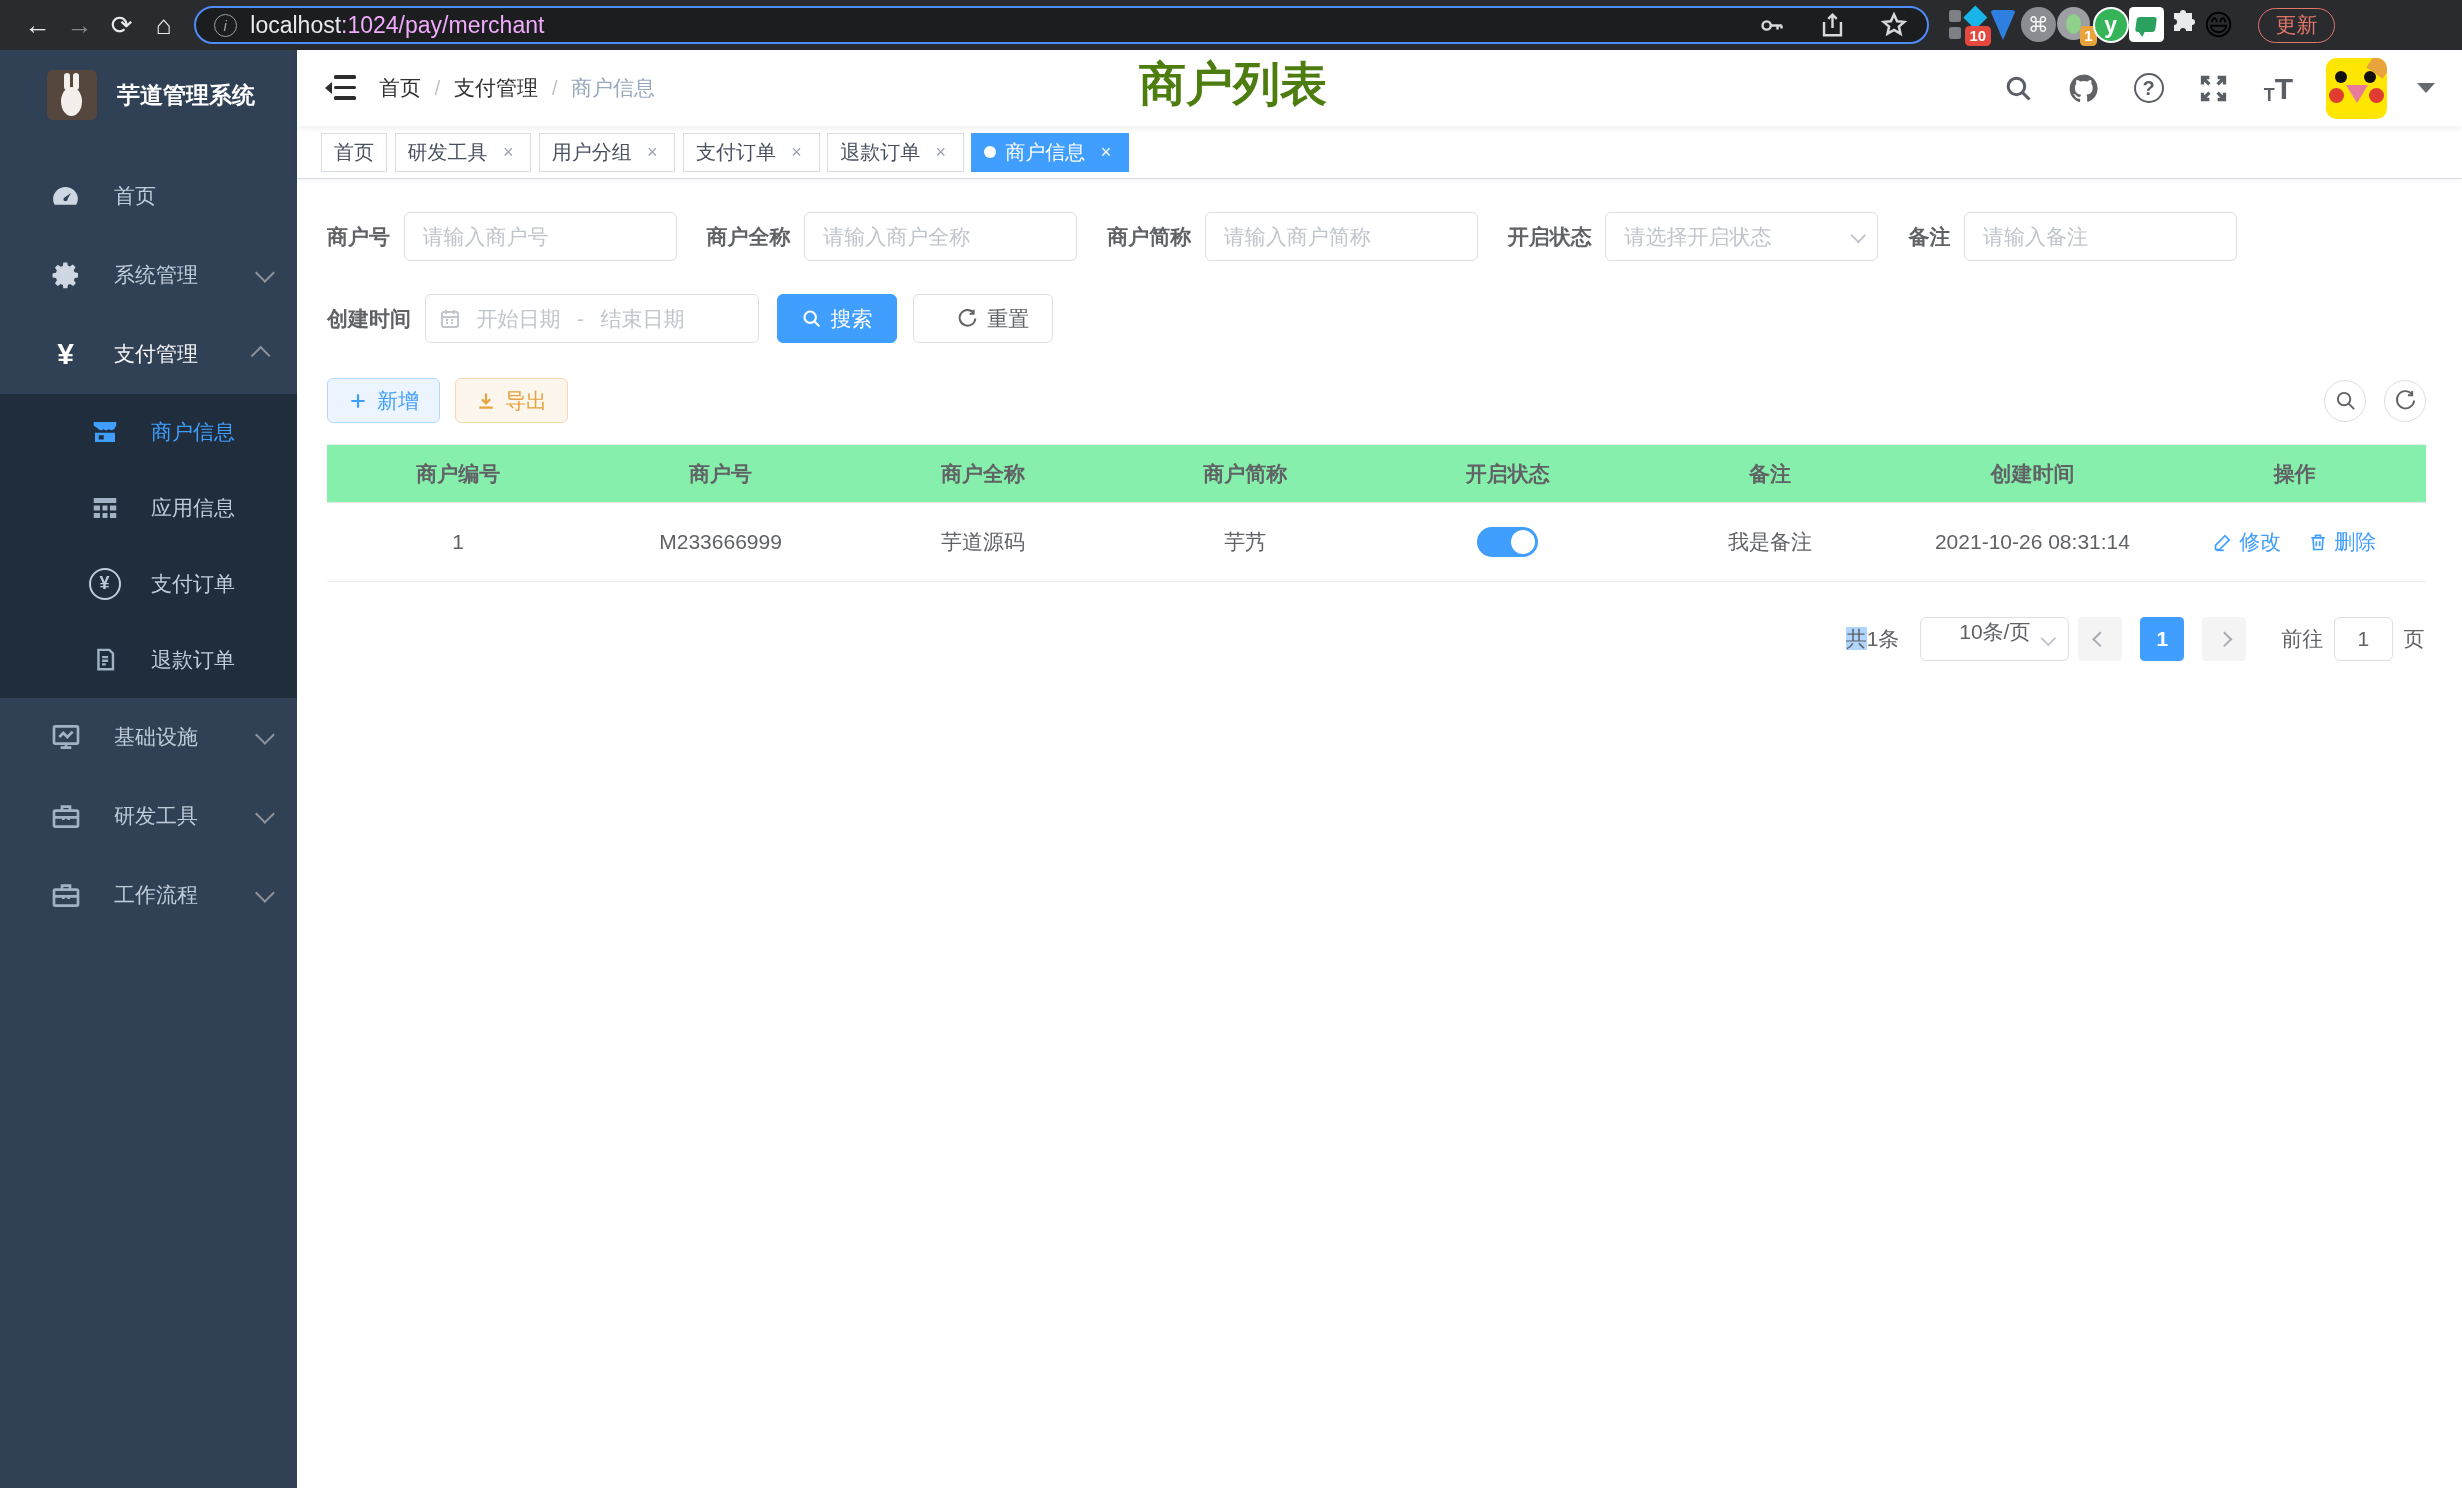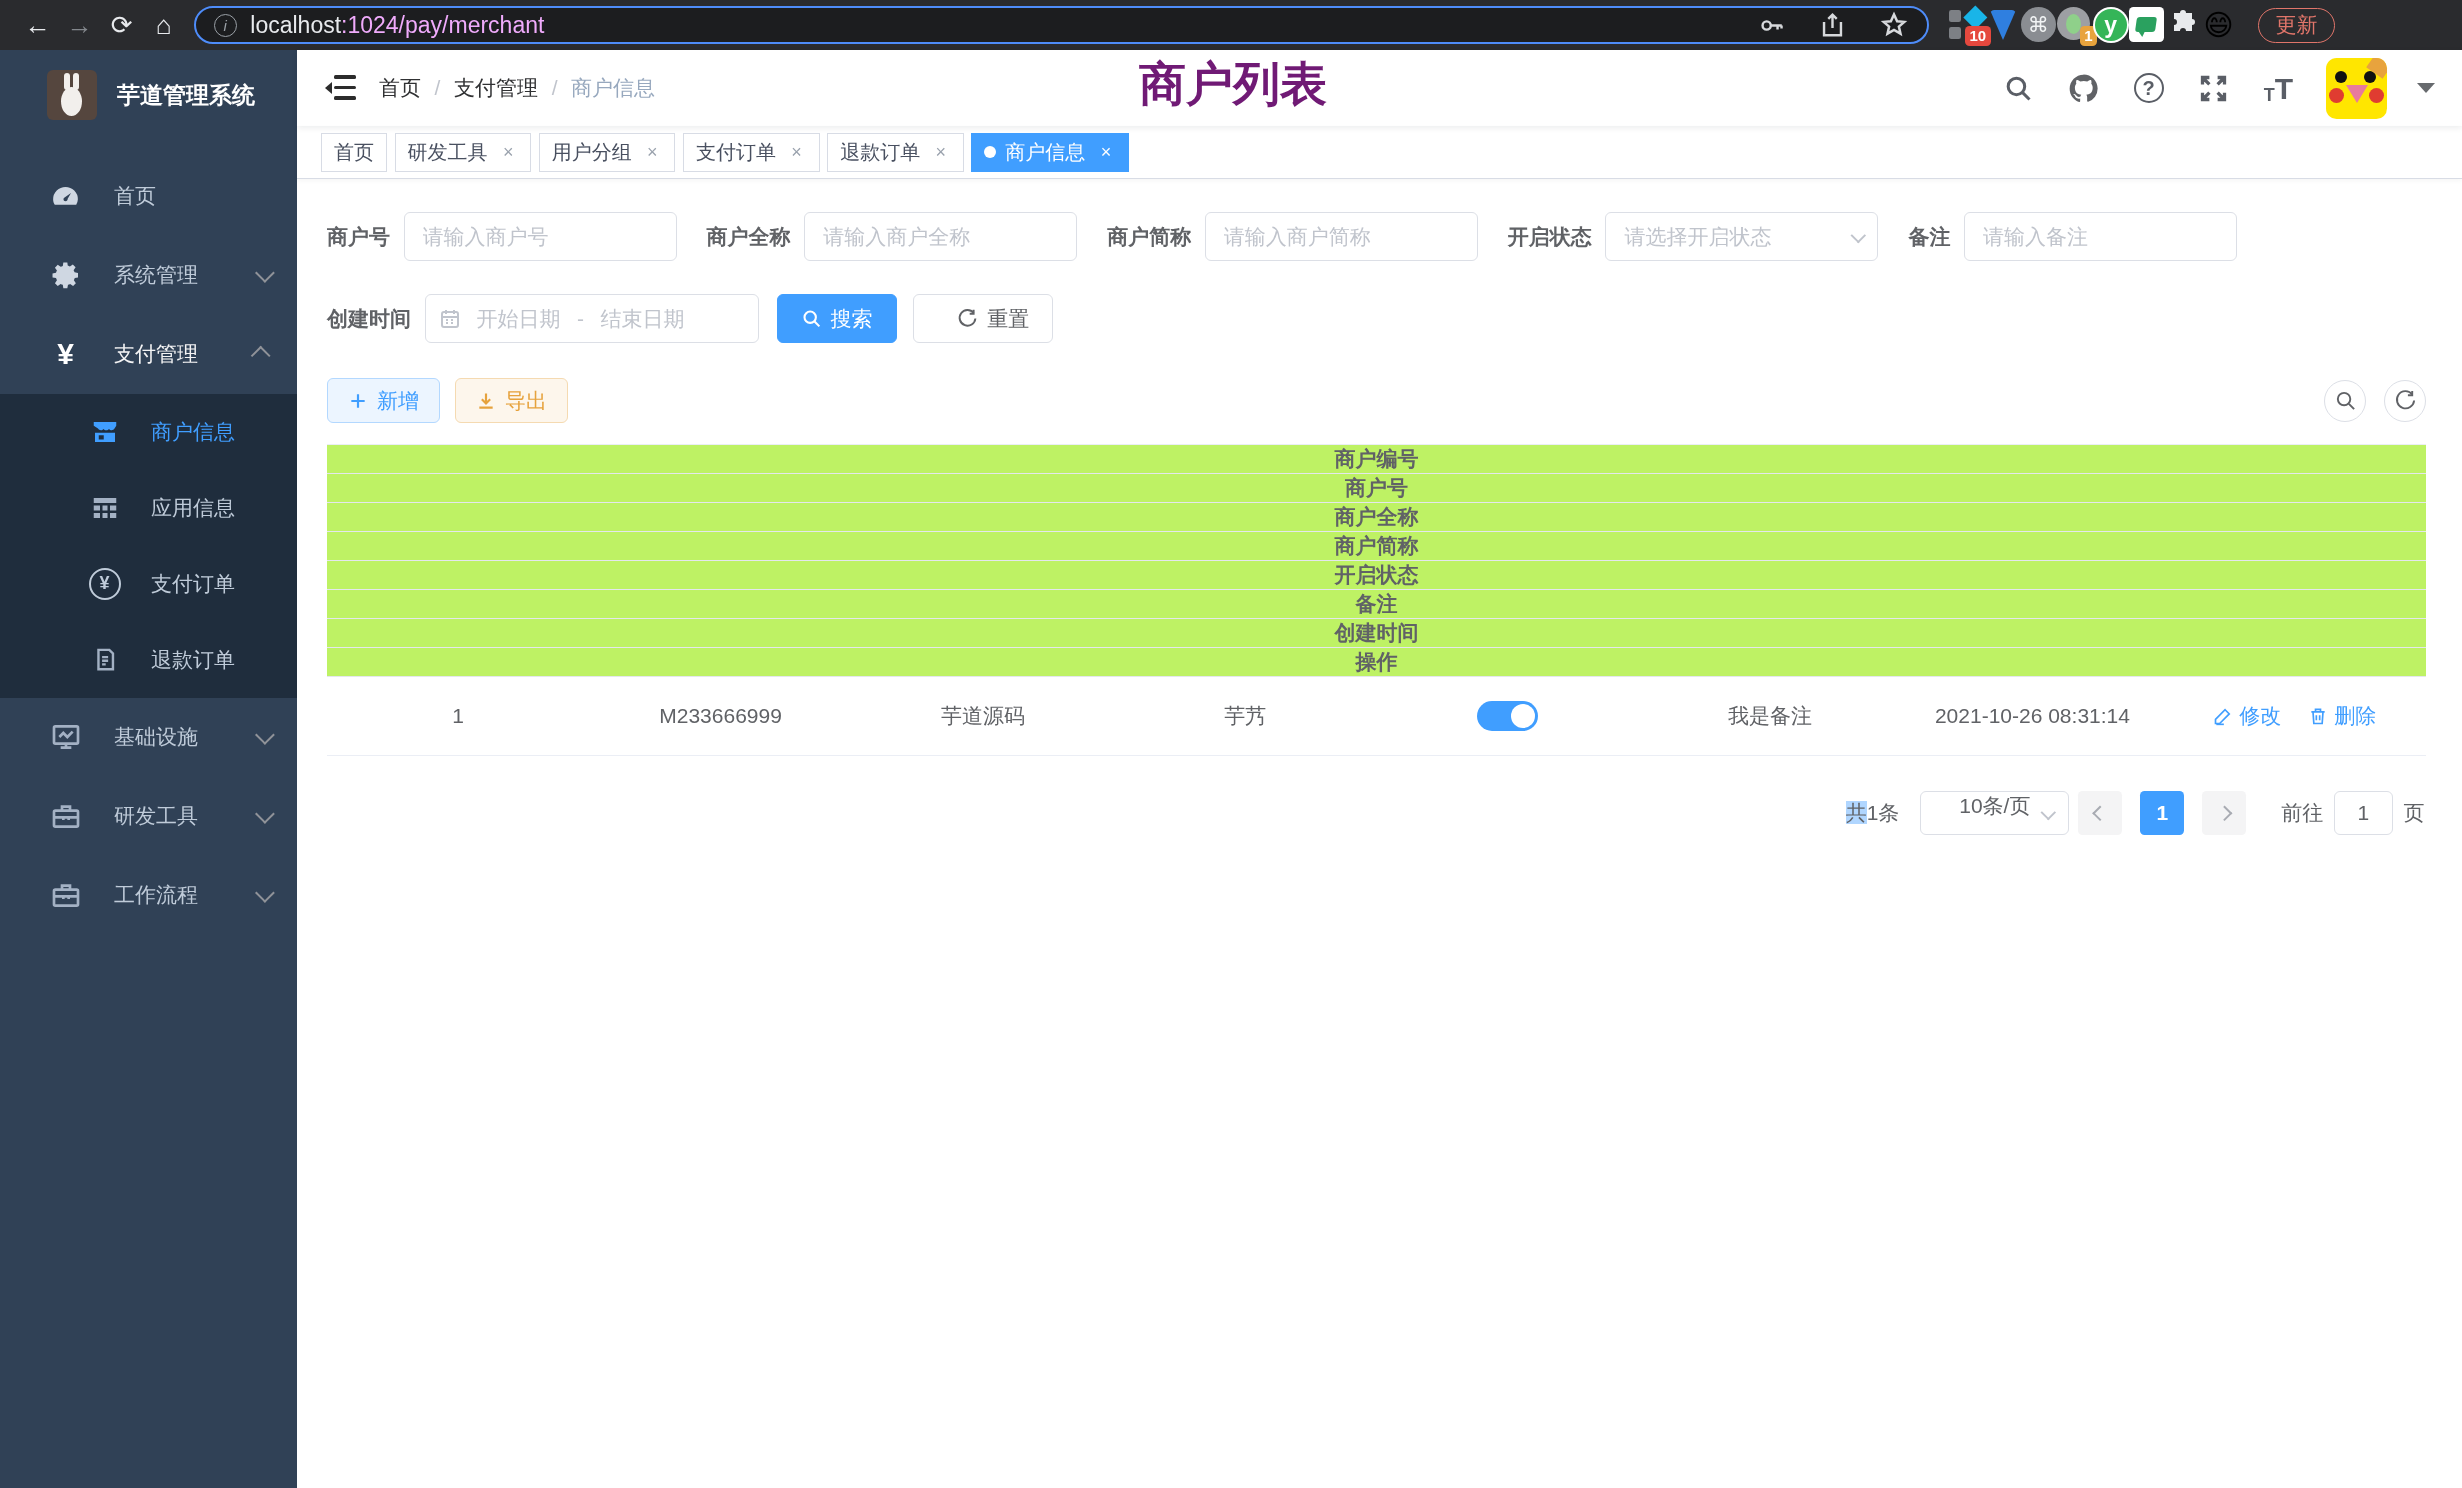--- a/index.html
+++ b/index.html
@@ -75,21 +75,21 @@
   .fontsize-ic { color:#5a5e66; font-weight:bold; display:flex; align-items:flex-end; }
   .fontsize-ic .small-t { font-size:18px; } .fontsize-ic .big-t { font-size:30px; }
   .avatar { width:61px; height:61px; border-radius:10.6px; background:#ffe600; position:relative; overflow:hidden; cursor:pointer; }
   .avatar .eye { position:absolute; top:13.6px; width:12px; height:12px; border-radius:50%; background:#111; }
   .avatar .eye.l { left:9px; } .avatar .eye.r { right:10.6px; }
   .avatar .cheek { position:absolute; top:30px; width:15px; height:15px; border-radius:50%; background:#e03c31; }
   .avatar .cheek.l { left:3px; } .avatar .cheek.r { right:3px; }
   .avatar .mouth { position:absolute; left:20px; top:27px; width:0; height:0; border-left:11.4px solid transparent; border-right:11.4px solid transparent; border-top:18px solid #e87b9c; }
   .avatar .ear { position:absolute; right:-4.5px; top:-6px; width:20px; height:23px; background:#e8a33d; transform:rotate(35deg); }
   .caret-down { width:0; height:0; border-left:9px solid transparent; border-right:9px solid transparent; border-top:10.6px solid #676a6e; margin-left:1.5px; cursor:pointer; }
-  .annotation { position:absolute; left:842px; top:3px; font-size:47px; font-weight:bold; color:#701a75; z-index:50; pointer-events:none; white-space:nowrap; }
+  .annotation { position:absolute; left:842px; top:3px; font-size:47px; font-weight:bold; color:#4d7c0f; z-index:50; pointer-events:none; white-space:nowrap; }
 
   
   .tags-bar { height:53px; display:flex; align-items:center; padding:0 0 0 24px; border-bottom:1.5px solid #d8dce5; box-shadow:0 1.5px 4.5px rgba(0,0,0,.04); gap:7.6px; }
   .tag { height:39px; border:1.5px solid #d8dce5; background:#fff; color:#495060; font-size:20px; display:flex; align-items:center; padding:0 12px; cursor:pointer; white-space:nowrap; }
   .tag .tag-close { margin-left:10.6px; font-size:18px; color:#9aa2ad; width:20px; height:20px; line-height:20px; text-align:center; border-radius:50%; }
   .tag.active { background:#409eff; border-color:#409eff; color:#fff; }
   .tag.active .tag-close { color:#fff; }
   .tag .dot { width:12px; height:12px; border-radius:50%; background:#fff; margin-right:9px; }
 
   
@@ -115,21 +115,21 @@
   
   .action-row { display:flex; align-items:center; margin-top:35px; }
   .btn-plain-primary { height:45px; background:#ecf5ff; border-color:#b3d8ff; color:#409eff; padding:0 20px; }
   .btn-plain-warning { height:45px; background:#fdf6ec; border-color:#f5dab1; color:#e6a23c; padding:0 20px; margin-left:15px; }
   .row-tools { margin-left:auto; display:flex; gap:18px; }
   .tool-circle { width:42px; height:42px; border:1.5px solid #dcdfe6; border-radius:50%; background:#fff; display:flex; align-items:center; justify-content:center; cursor:pointer; }
 
   
   .table { margin-top:21px; width:100%; border-top:1.5px solid #ebeef5; }
   .t-row { display:flex; }
-  .t-head { background:#bef264;flex-direction:column; }
+  .t-head { background:#86efac; }
   .t-cell { flex:1; height:58px; display:flex; align-items:center; justify-content:center; font-size:21px; color:#606266; }
   .t-head .t-cell { font-weight:700; border-bottom:1.5px solid #e4e7ed; }
   .t-body .t-cell { height:79px; border-bottom:1.5px solid #ebeef5; }
   .switch { width:61px; height:30px; border-radius:15px; background:#409eff; position:relative; cursor:pointer; }
   .switch::after { content:""; position:absolute; right:3px; top:3px; width:24px; height:24px; border-radius:50%; background:#fff; }
   .link-btn { color:#409eff; font-size:21px; display:inline-flex; align-items:center; cursor:pointer; }
   .link-btn svg { margin-right:6px; }
   .link-btn + .link-btn { margin-left:27px; }
 
   

